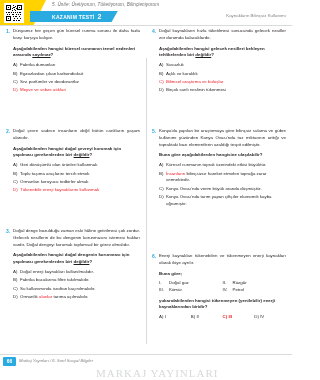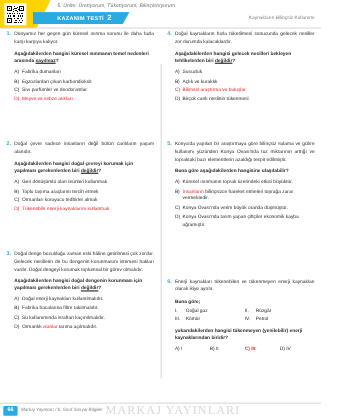--- a/index.html
+++ b/index.html
@@ -180,21 +180,21 @@
     display: flex;
     font-size: 4.4px;
   }
   .opts-inline .oi { width: 25%; }
   .opts-inline .oi.ans { color: #ed1c24; font-weight: bold; }
 
   
   .footer {
     position: absolute;
     left: 0; right: 0; bottom: 0;
-    height: 14px;
+    height: 26px;
   }
   .footer-rule {
     position: absolute;
     left: 0; right: 0; top: 0;
     height: 1px;
     background: #d9dadb;
   }
   .pg {
     position: absolute;
     left: 3px; top: 2.5px;

